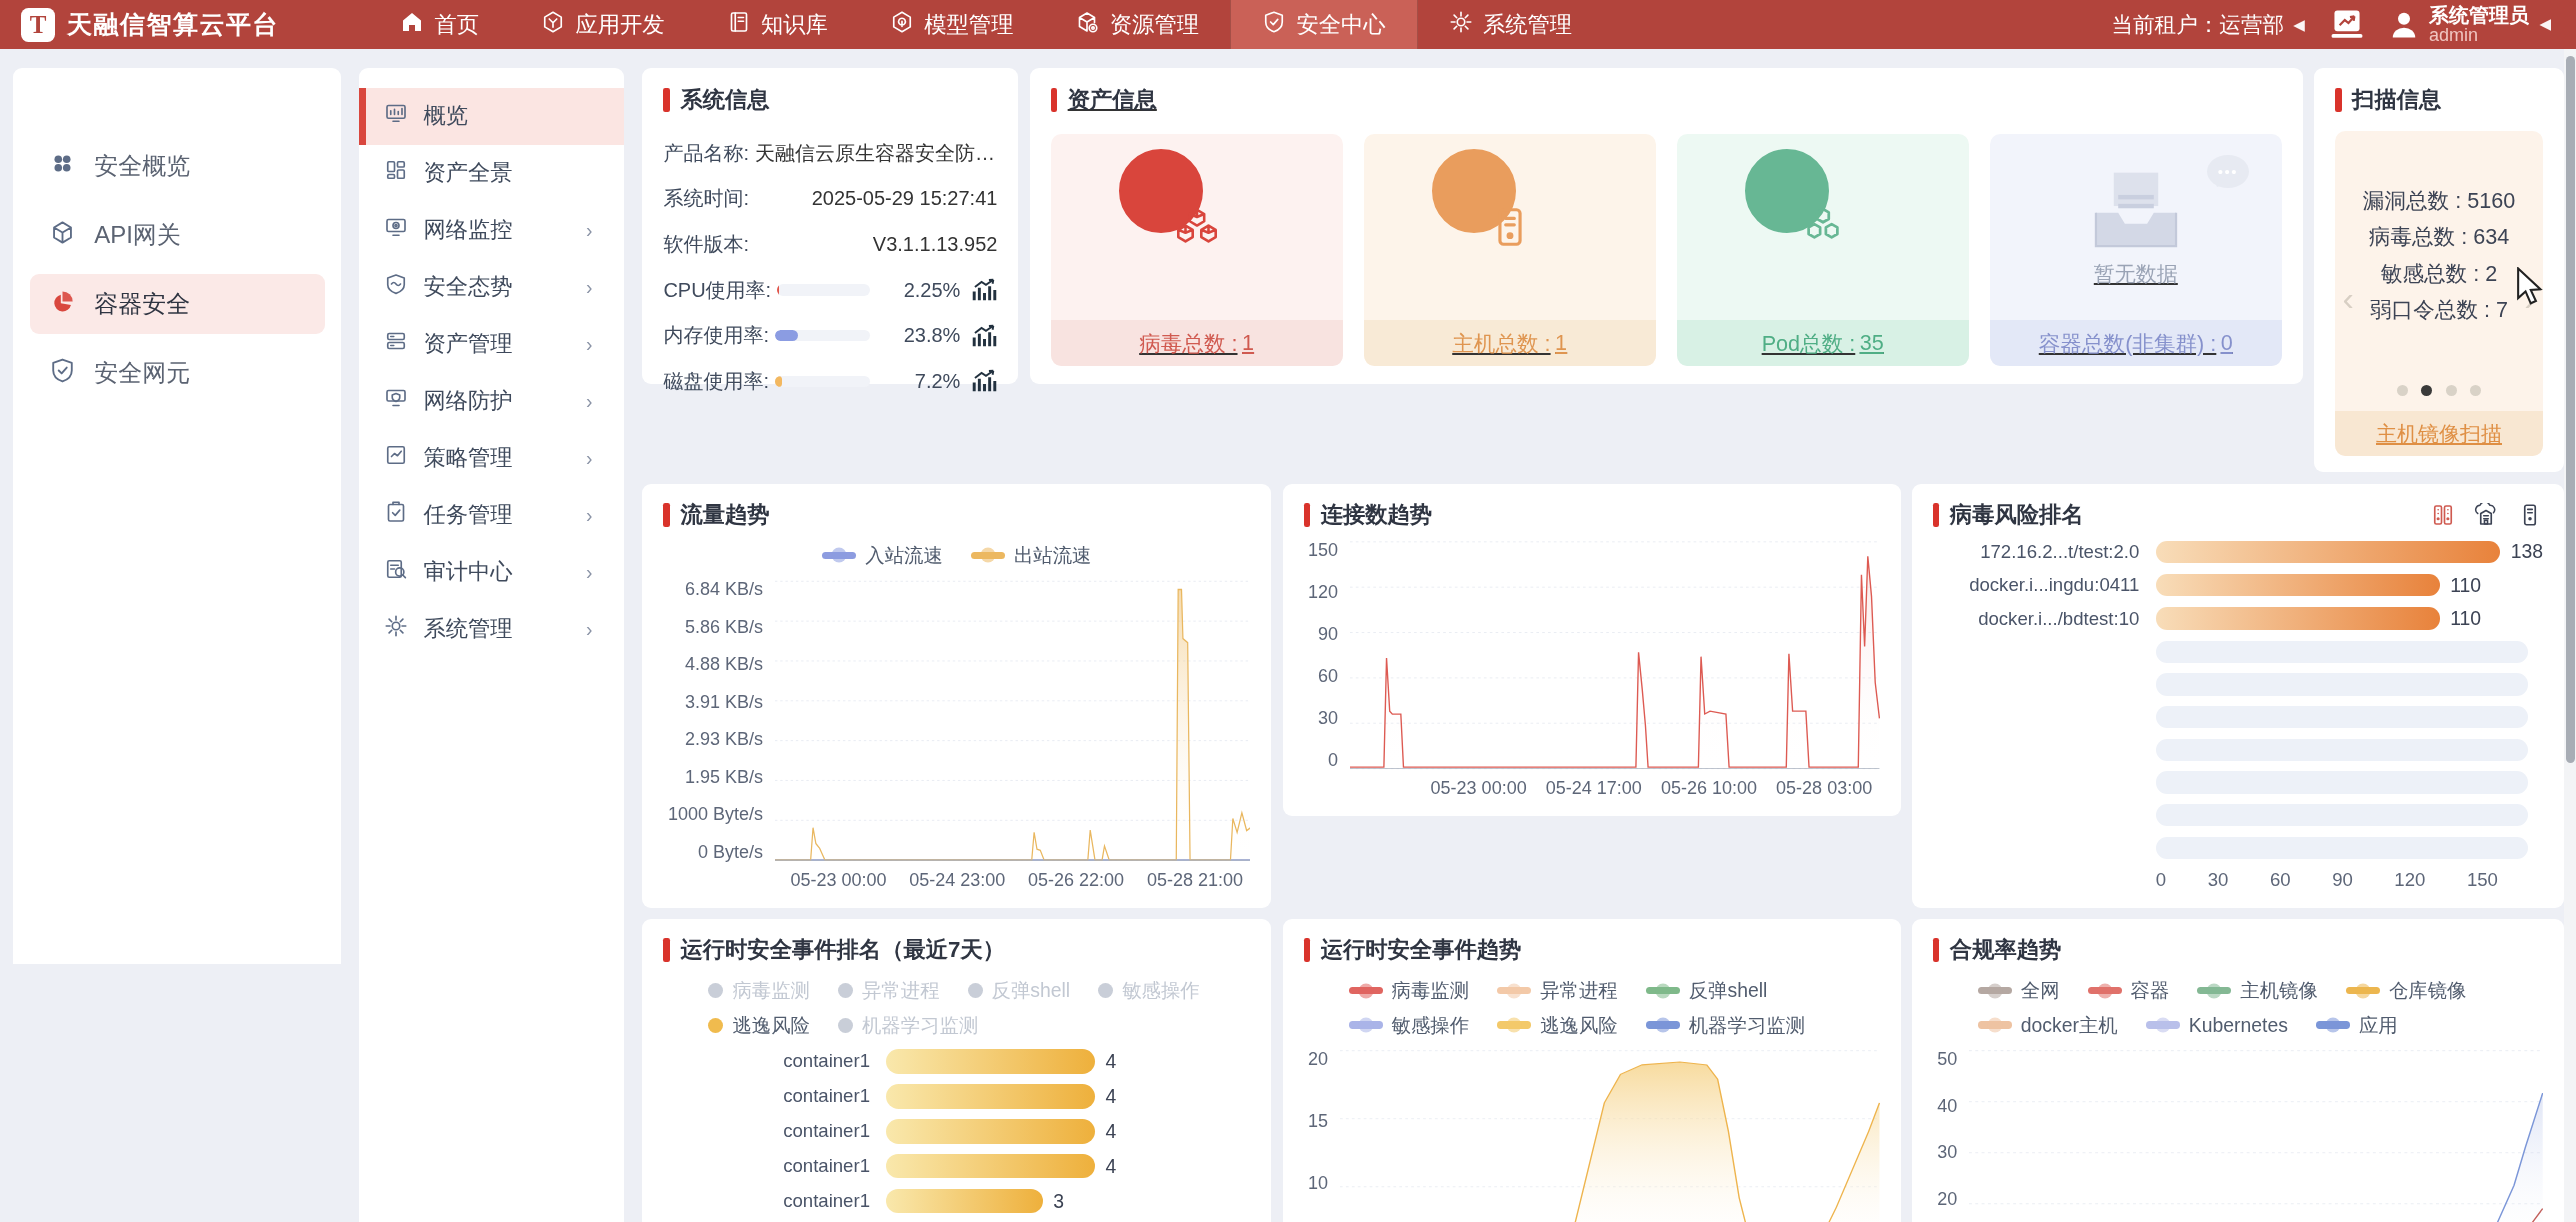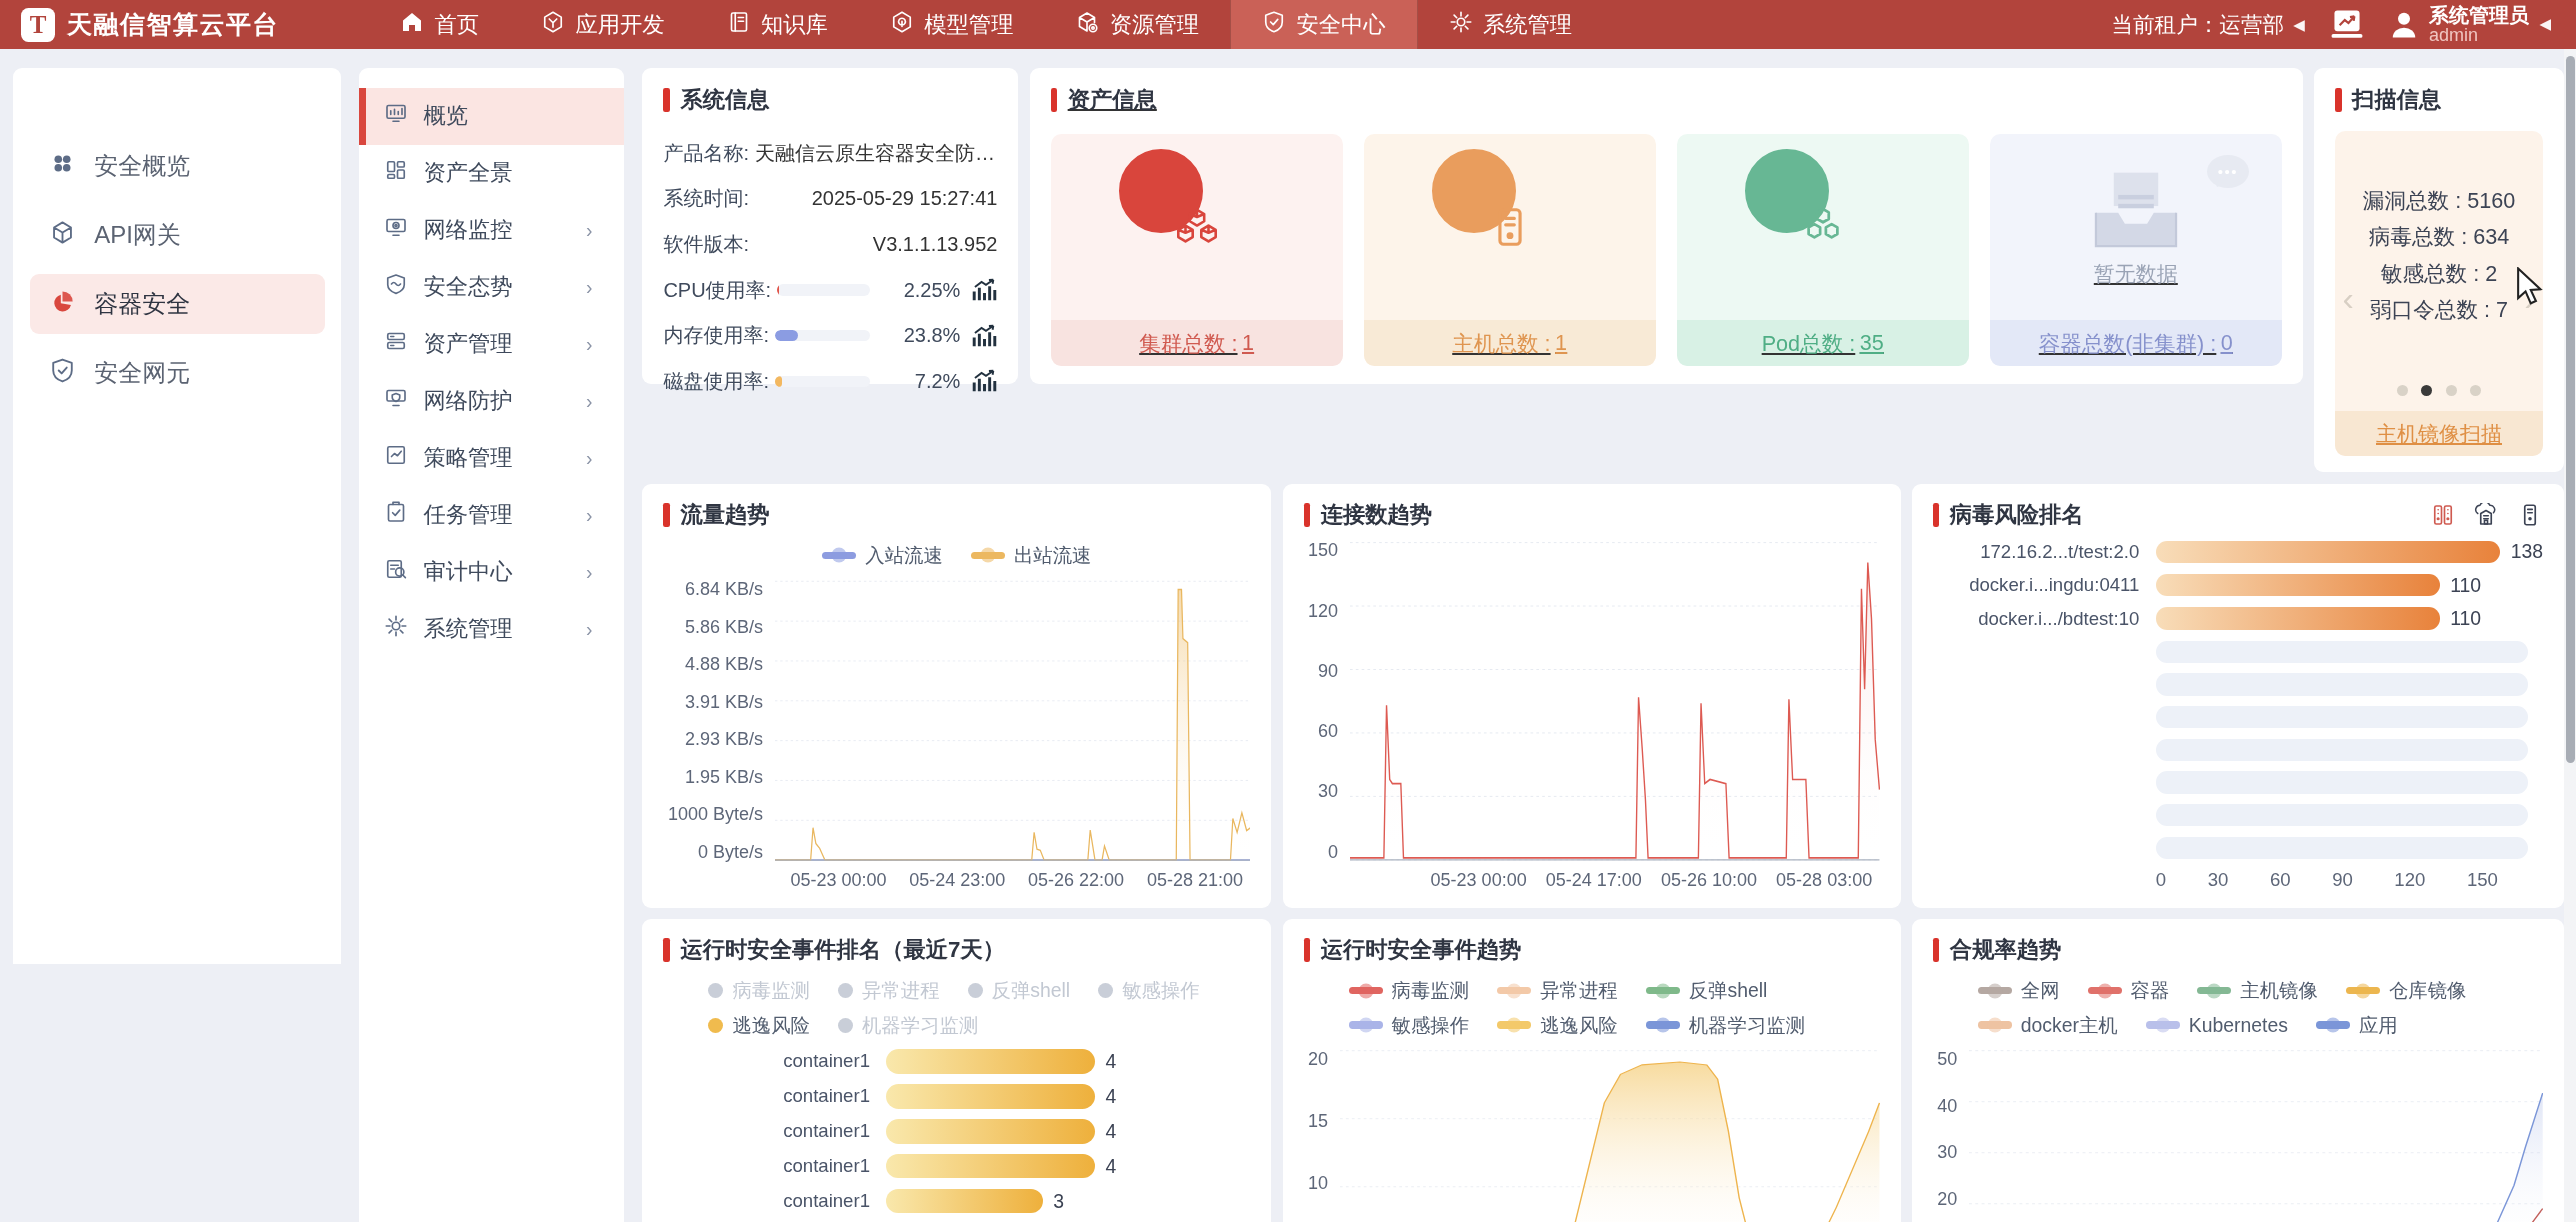--- a/index.html
+++ b/index.html
@@ -88,21 +88,21 @@
   .scan-dots i { width:11.2px; height:11.2px; border-radius:50%; background:#d9d2c7; cursor:pointer; }
   .scan-dots i.on { background:#3a3a3a; }
   .scan-strip { height:45px; background:#f8e7d2; display:flex; align-items:center; justify-content:center; }
   .scan-strip a { color:#df8f44; font-size:21px; text-decoration:underline; cursor:pointer; }
   .chev { position:absolute; top:46%; font-size:34px; color:#d8cfc4; cursor:pointer; line-height:1; }
   .chev.l { left:7.4px; } .chev.r { right:7.4px; }
 
   
   .chart-panel { display:flex; flex-direction:column; overflow:hidden; }
   .p-traffic { width:629px; height:424px; }
-  .p-conn { width:618px; height:424px; }
+  .p-conn { width:618px; height:332px; }
   .p-virus { flex:1; height:424px; }
   .p-rank { width:629px; height:354px; }
   .p-etrend { width:618px; height:354px; }
   .p-ctrend { flex:1; height:354px; }
   .legend { display:flex; flex-wrap:wrap; justify-content:center; gap:7.4px 28px; margin-top:12px; font-size:19.4px; color:#515c6e; }
   .legend.left { justify-content:flex-start; padding-left:45px; }
   .legend-item { display:flex; align-items:center; gap:9px; cursor:pointer; white-space:nowrap; }
   .lg-line { position:relative; width:34px; height:7.4px; border-radius:3.7px; }
   .lg-line i { position:absolute; left:50%; top:50%; transform:translate(-50%,-50%); width:15px; height:15px; border-radius:50%; background:inherit; opacity:.55; }
   .lg-dot { width:15px; height:15px; border-radius:50%; }
@@ -415,21 +415,21 @@
                     <div class="ring" style="border-color: rgb(217, 69, 60);"></div>
                     <div class="notch" style="background: rgb(253, 242, 240);"></div>
                     <span class="dicon" style="color: rgb(217, 69, 60);">
                       <svg viewBox="0 0 32 32" fill="none" stroke="currentColor" stroke-width="2.2" stroke-linecap="round" stroke-linejoin="round">
                         <path d="M16 4 L21 7 V12 L16 15 L11 12 V7 Z M8 15 L13 18 V23 L8 26 L3 23 V18 Z M24 15 L29 18 V23 L24 26 L19 23 V18 Z M16 4 V9 M11 7 L16 9 L21 7 M8 15 V20 M3 18 L8 20 L13 18 M24 15 V20 M19 18 L24 20 L29 18" stroke-width="1.8"></path>
                       </svg>
                     </span>
                   </div>
                 </div>
                 <div class="strip" style="background: rgb(248, 227, 224); color: rgb(208, 90, 80);">
-                  <span>集群总数 :</span>
+                  <span>病毒总数 :</span>
                   <b>1</b>
                 </div>
               </div>
               <div class="acard" style="background: rgb(253, 244, 234);">
                 <div class="body">
                   <div class="donut">
                     <div class="ring" style="border-color: rgb(233, 157, 93);"></div>
                     <div class="notch" style="background: rgb(253, 244, 234);"></div>
                     <span class="dicon" style="color: rgb(233, 157, 93);">
                       <svg viewBox="0 0 32 32" fill="none" stroke="currentColor" stroke-width="2.2" stroke-linecap="round" stroke-linejoin="round">

